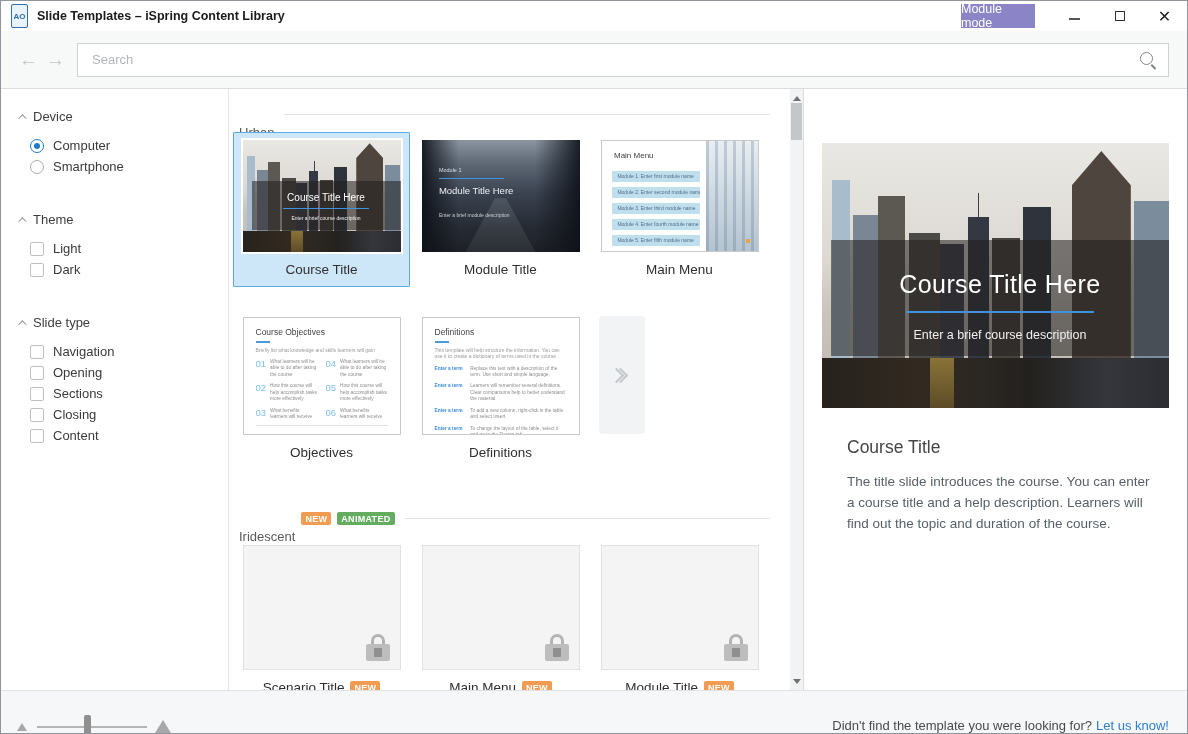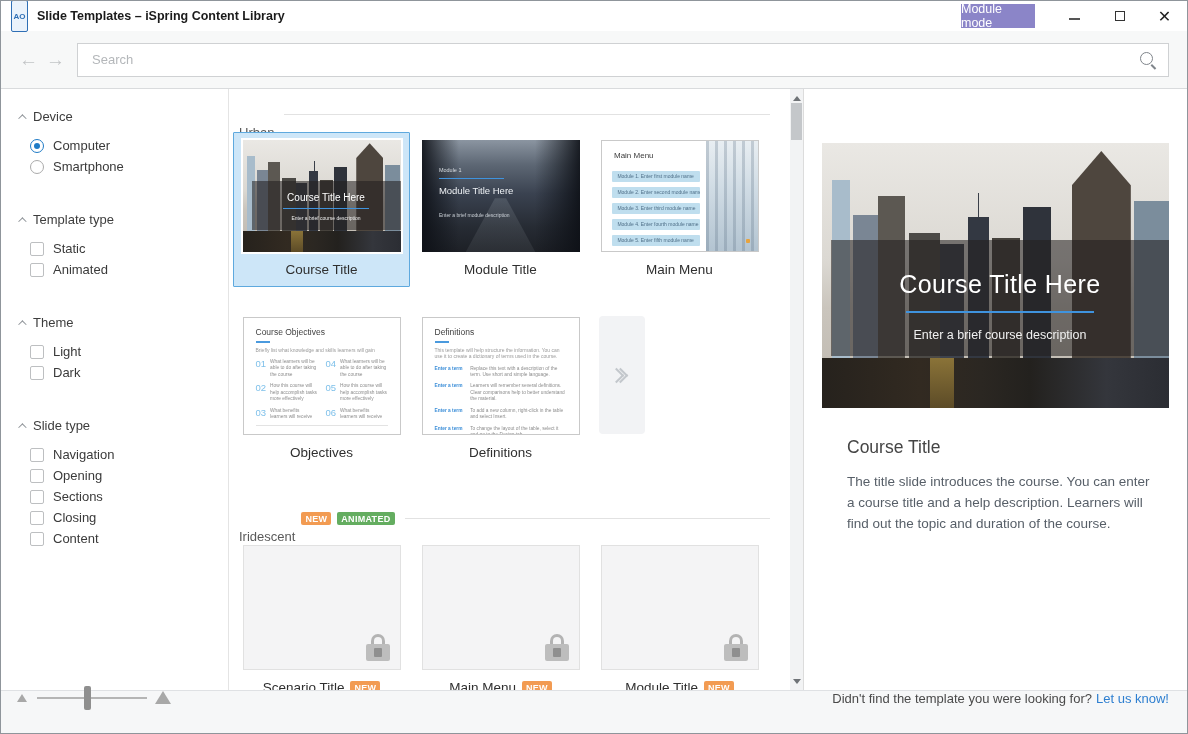--- a/index.html
+++ b/index.html
@@ -1,21 +1,21 @@
 <!DOCTYPE html>
 <html style="--trial_badge: #8b85c8; --selection_bg: #cde6f8; --selection_border: #5ea9de; --badge_new: #f29b52; --badge_animated: #64ad60; --insert_top: #3a96e6; --insert_bottom: #2381d6; --link: #2e7fd0; --accent: #2b8ae2;"><head>
 <meta charset="utf-8">
 <style>
   * { margin:0; padding:0; box-sizing:border-box; }
   html,body { width:1188px; height:734px; font-family:"Liberation Sans","DejaVu Sans",sans-serif; background:#fff; }
   .window { width:1188px; height:734px; border:1px solid #8f959b; display:flex; flex-direction:column; background:#fff; overflow:hidden; }
 
   
   .titlebar { height:30px; flex:0 0 30px; background:#fff; display:flex; align-items:center; padding-left:10px; position:relative; }
-  .app-icon { width:17px; height:32px; border:1px solid #2f6fb5; background:#eaf2fb; color:#2f6fb5; font-size:8px; font-weight:bold; display:flex; align-items:center; justify-content:center; border-radius:2px; }
+  .app-icon { width:17px; height:24px; border:1px solid #2f6fb5; background:#eaf2fb; color:#2f6fb5; font-size:8px; font-weight:bold; display:flex; align-items:center; justify-content:center; border-radius:2px; }
   .app-title { font-size:12.5px; color:#1b1b1b; margin-left:9px; font-weight:bold; }
   .trial-badge { position:absolute; right:152px; top:3px; width:74px; height:24px; background:var(--trial_badge,#8b85c8); color:#fff; font-size:12.5px; display:flex; align-items:center; justify-content:center; }
   .win-btns { position:absolute; right:0; top:0; height:30px; display:flex; }
   .win-btn { width:45px; height:30px; display:flex; align-items:center; justify-content:center; color:#333; font-size:15px; cursor:default; }
   .max-glyph { width:10px; height:10px; border:1.5px solid #333; }
   .min-glyph { width:11px; height:1.5px; background:#555; margin-top:6px; }
   .close-glyph { font-size:16px; color:#222; }
 
   
   .toolbar { height:58px; flex:0 0 58px; background:#f7f8f8; border-bottom:1px solid #d9dbdd; display:flex; align-items:center; padding:0 18px 0 14px; }
@@ -82,21 +82,21 @@
 
   
   .panel { width:384px; flex:0 0 384px; border-left:1px solid #dcdcdc; background:#fff; position:relative; }
   .preview { margin:54px 18px 0; height:265px; position:relative; overflow:hidden; }
   .panel-body { padding:29px 33px 0 43px; }
   .panel-title { font-size:17.5px; color:#454545; font-weight:500; }
   .panel-desc { margin-top:13px; font-size:13.5px; line-height:21px; color:#575f68; }
   .insert-btn { position:absolute; left:50%; transform:translateX(-50%); bottom:37px; width:152px; height:37px; background:linear-gradient(180deg,var(--insert_top,#3a96e6),var(--insert_bottom,#2381d6)); border:1px solid #1f7bc9; border-radius:2px; color:#fff; font-size:14px; font-weight:bold; display:flex; align-items:center; justify-content:center; }
 
   
-  .footer { height:43px; flex:0 0 43px; background:#f6f7f8; border-top:1px solid #dfe1e4; display:flex; align-items:flex-start; padding:0 18px 12px 16px; }
+  .footer { height:43px; flex:0 0 43px; background:#f6f7f8; border-top:1px solid #dfe1e4; display:flex; align-items:flex-end; padding:0 18px 0 16px; }
   .zoomctl { display:flex; align-items:center; }
   .tri-sm { width:0; height:0; border-left:5px solid transparent; border-right:5px solid transparent; border-bottom:8px solid #a8a8a8; }
   .tri-lg { width:0; height:0; border-left:8px solid transparent; border-right:8px solid transparent; border-bottom:13px solid #a8a8a8; margin-left:8px; }
   .zl-track { width:110px; height:2px; background:#b5b5b5; margin-left:10px; position:relative; }
   .zl-handle { position:absolute; left:47px; top:-11px; width:7px; height:24px; background:#8f8f8f; border-radius:2px; }
   .footer-right { margin-left:auto; font-size:13px; color:#4a4a4a; }
   .footer-right a { color:var(--link,#2e7fd0); text-decoration:none; margin-left:4px; }
 
   
   
@@ -191,34 +191,20 @@
             <span class="chev"></span>
             <span class="lbl">Device</span>
           </div>
         <div class="side-item">
             <span class="radio on"></span>
             <span>Computer</span>
           </div>
         <div class="side-item">
             <span class="radio"></span>
             <span>Smartphone</span>
-          </div>
-      </div>
-      <div class="side-group">
-        <div class="side-head">
-            <span class="chev"></span>
-            <span class="lbl">Template type</span>
-          </div>
-        <div class="side-item">
-            <span class="checkbox"></span>
-            <span>Static</span>
-          </div>
-        <div class="side-item">
-            <span class="checkbox"></span>
-            <span>Animated</span>
           </div>
       </div>
       <div class="side-group">
         <div class="side-head">
             <span class="chev"></span>
             <span class="lbl">Theme</span>
           </div>
         <div class="side-item">
             <span class="checkbox"></span>
             <span>Light</span>

